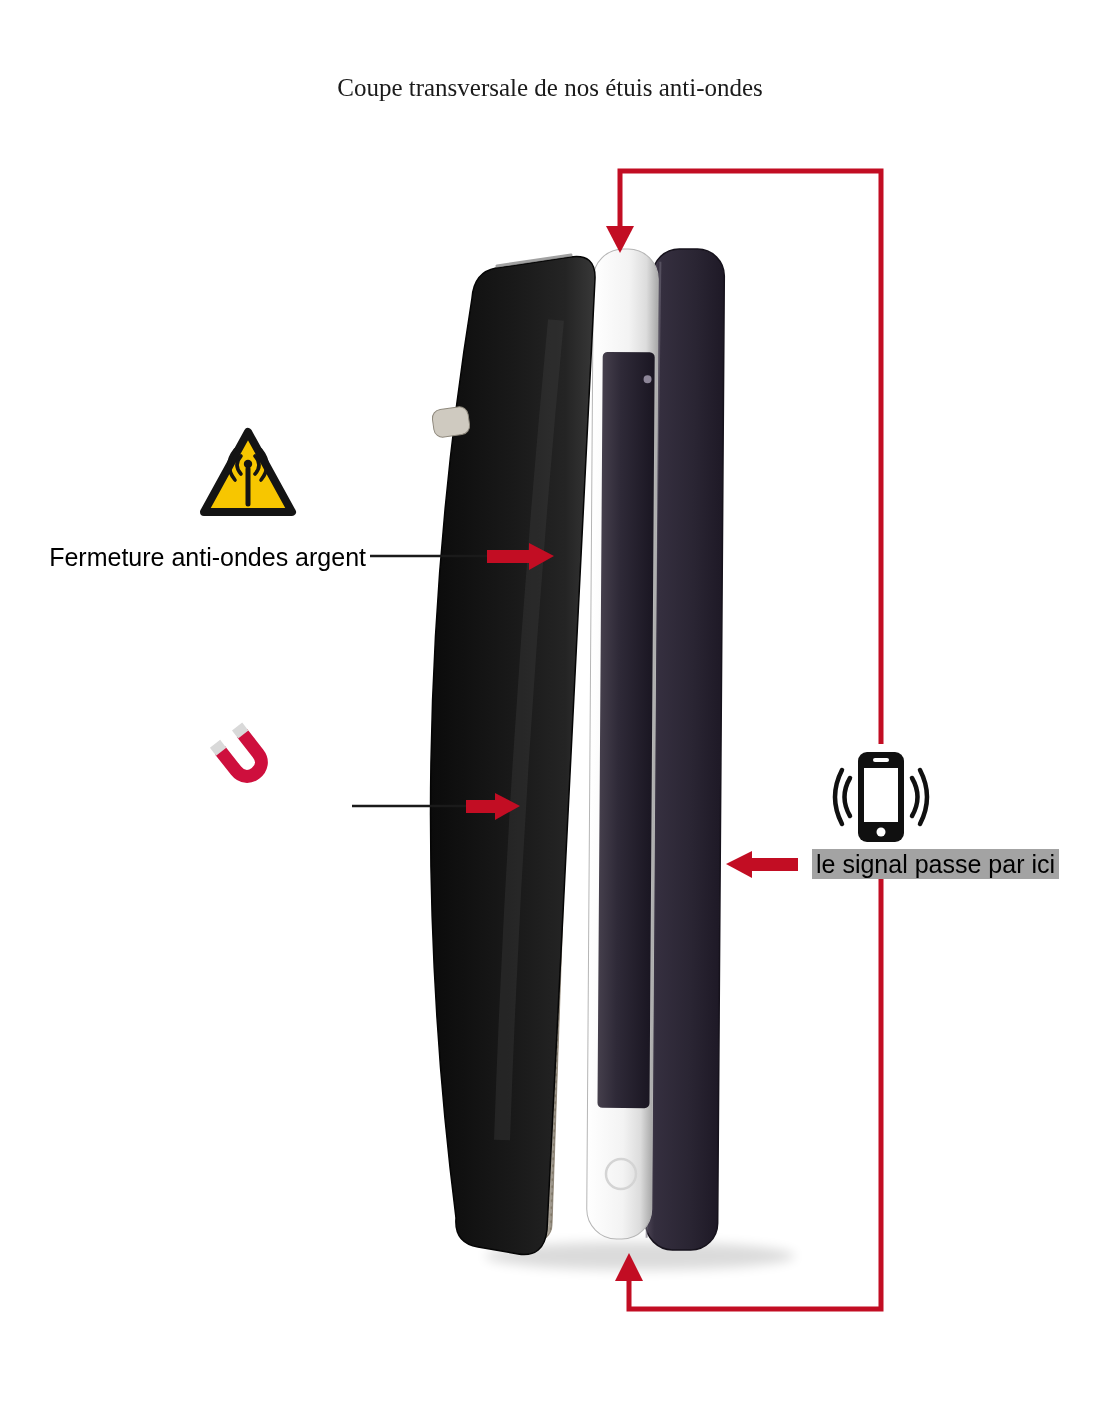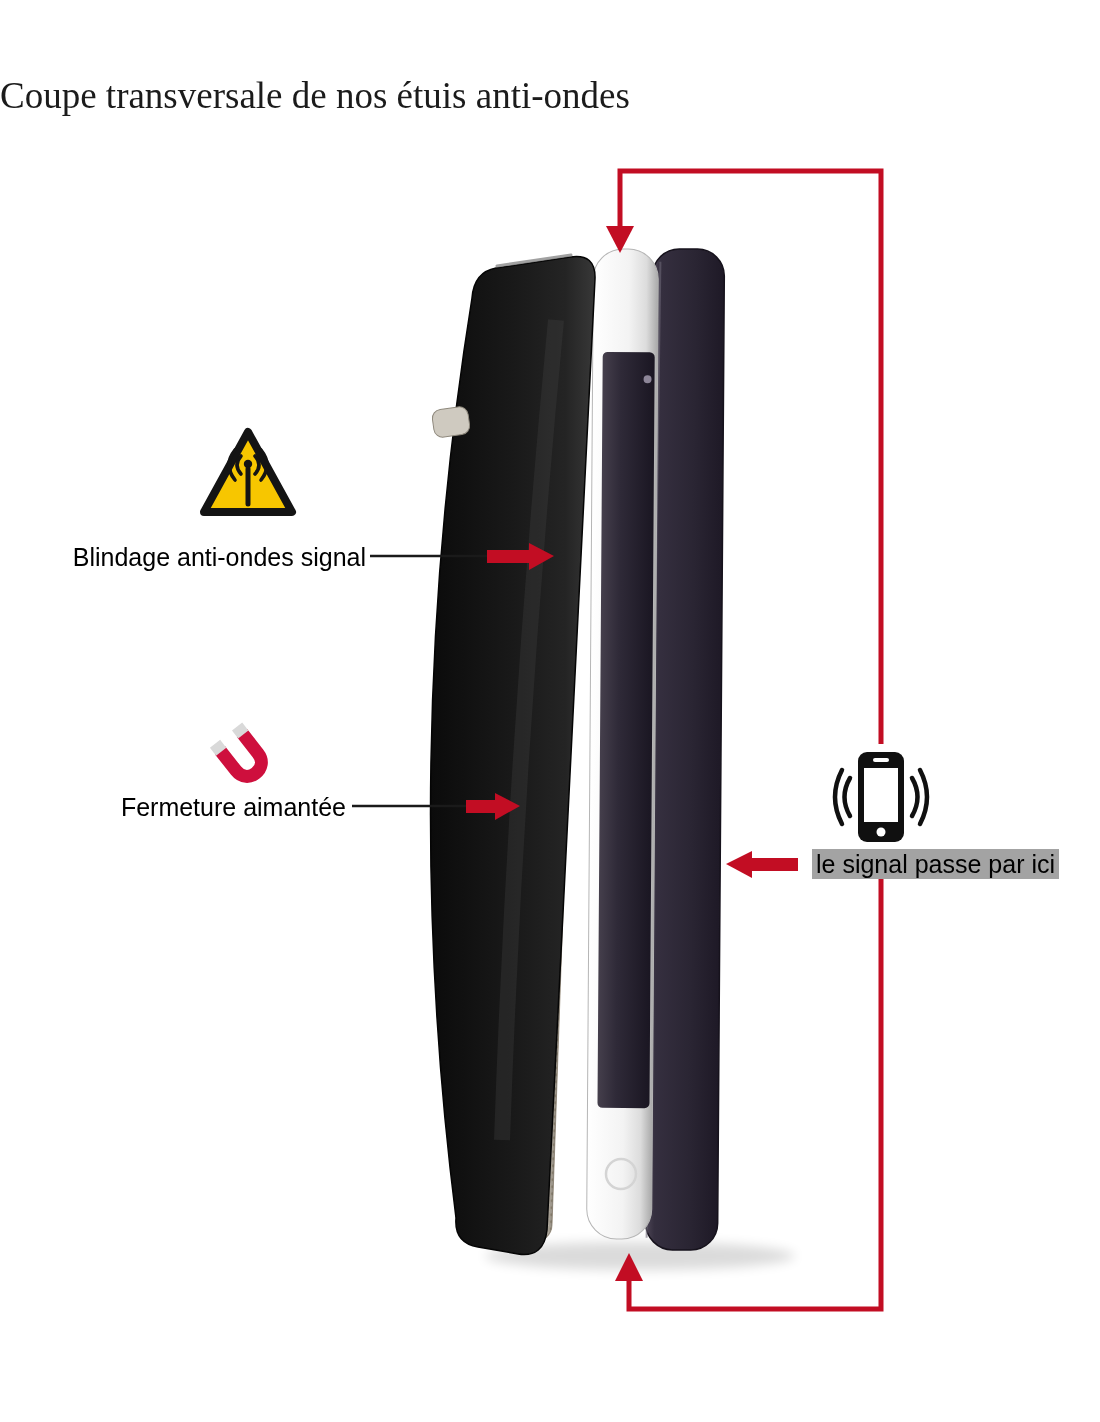--- a/index.html
+++ b/index.html
@@ -3,22 +3,22 @@
 <meta charset="utf-8">
 <style>
   html,body{margin:0;padding:0;background:#ffffff;}
   .stage{
     position:relative;width:1100px;height:1422px;background:#ffffff;
     overflow:hidden;font-family:"Liberation Sans",sans-serif;
   }
   .art{position:absolute;left:0;top:0;width:1100px;height:1422px;display:block;}
   .title{
     position:absolute;left:0;top:74px;width:100%;margin:0;
-    font-family:"Liberation Serif",serif;
-    font-size:37px;font-weight:500;color:#1b1b1b;letter-spacing:0;
+    text-align:center;font-family:"Liberation Serif",serif;
+    font-size:25px;font-weight:500;color:#1b1b1b;letter-spacing:0;
   }
   .ann{
     position:absolute;font-size:25px;color:#000;line-height:1.2;white-space:nowrap;
   }
   .ann-shielding{left:0;width:366px;top:542px;text-align:right;}
   .ann-closure{left:0;width:346px;top:792px;text-align:right;}
   .ann-signal{left:812px;top:849px;background:#a3a3a3;padding:0 4px;}
 </style>
 </head>
 <body>
@@ -150,19 +150,18 @@
       <rect x="-17" y="-29" width="34" height="54" fill="#ffffff"></rect>
       <rect x="-8" y="-39" width="16" height="4" rx="2" fill="#ffffff"></rect>
       <circle cx="0" cy="35" r="4.5" fill="#ffffff"></circle>
       <path d="M -31 -19 Q -42 0 -31 19" stroke="#101010" stroke-width="4.5" fill="none" stroke-linecap="round"></path>
       <path d="M -39 -27 Q -53 0 -39 27" stroke="#101010" stroke-width="4.5" fill="none" stroke-linecap="round"></path>
       <path d="M 31 -19 Q 42 0 31 19" stroke="#101010" stroke-width="4.5" fill="none" stroke-linecap="round"></path>
       <path d="M 39 -27 Q 53 0 39 27" stroke="#101010" stroke-width="4.5" fill="none" stroke-linecap="round"></path>
     </g>
   </svg>
 
-  <div class="ann ann-shielding">Blindage anti-ondes signal</div>
+  <div class="ann ann-shielding">Fermeture anti-ondes argent</div>
 
-  <div class="ann ann-closure">Fermeture aimantée</div>
 
   <div class="ann ann-signal">le signal passe par ici</div>
 
 </div>
 
 </body></html>

